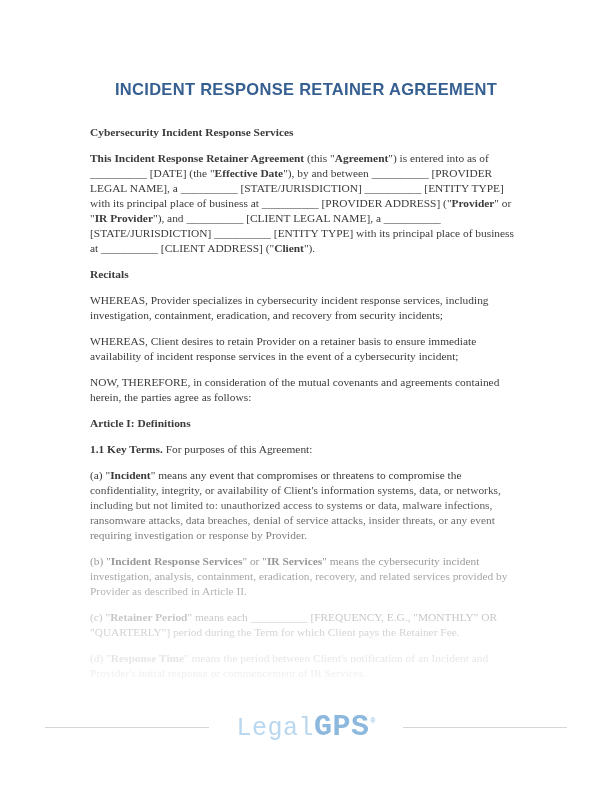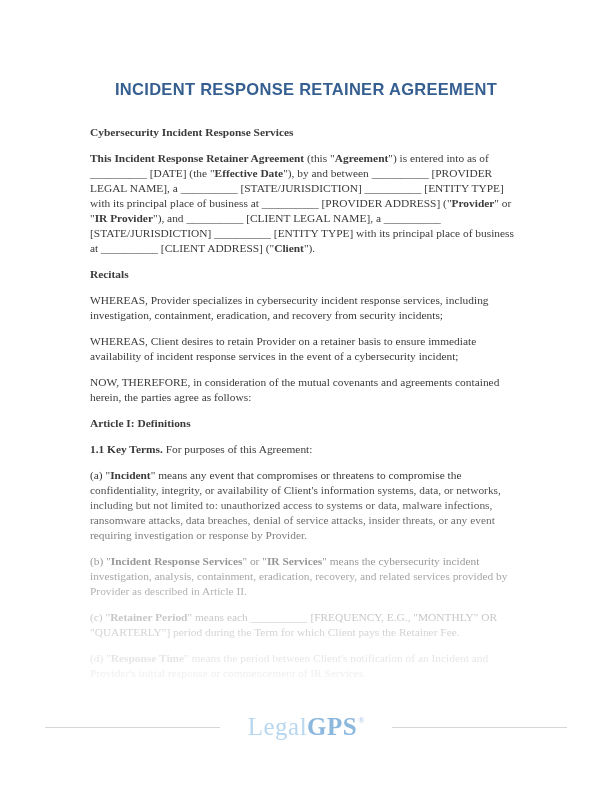--- a/index.html
+++ b/index.html
@@ -28,27 +28,27 @@
       rgba(255,255,255,0.42) 552px,
       rgba(255,255,255,0.66) 605px,
       rgba(255,255,255,0.84) 650px,
       rgba(255,255,255,0.96) 688px,
       #ffffff 712px,
       #ffffff 792px);
   }
   .footer{
     position:absolute;left:45px;right:45px;top:705px;height:44px;
     display:flex;align-items:center;gap:28px;z-index:10;
-    font-family:Liberation Serif, serif;
+    font-family:Liberation Mono, monospace;
     justify-content:center;
   }
   .footer .rule{flex:1;height:1px;background:#d6d6d6;}
   .logo{display:flex;align-items:baseline;white-space:nowrap;}
   .logo-light{font-size:25px;font-weight:300;color:#b9d7ee;letter-spacing:0.5px;}
-  .logo-bold{font-size:25px;font-weight:bold;color:#8cb8de;letter-spacing:0.5px;}
+  .logo-bold{font-size:30px;font-weight:bold;color:#8cb8de;letter-spacing:0.5px;}
   .logo-mark{font-size:8px;color:#9fc3e3;position:relative;top:-12px;margin-left:1px;}
 </style>
 </head>
 <body>
 
 <div class="page">
   <h1 class="doc-title">INCIDENT RESPONSE RETAINER AGREEMENT</h1>
 
   <main class="doc-body" id="doc-body">
       <p class="heading"><span>Cybersecurity Incident Response Services</span></p>

